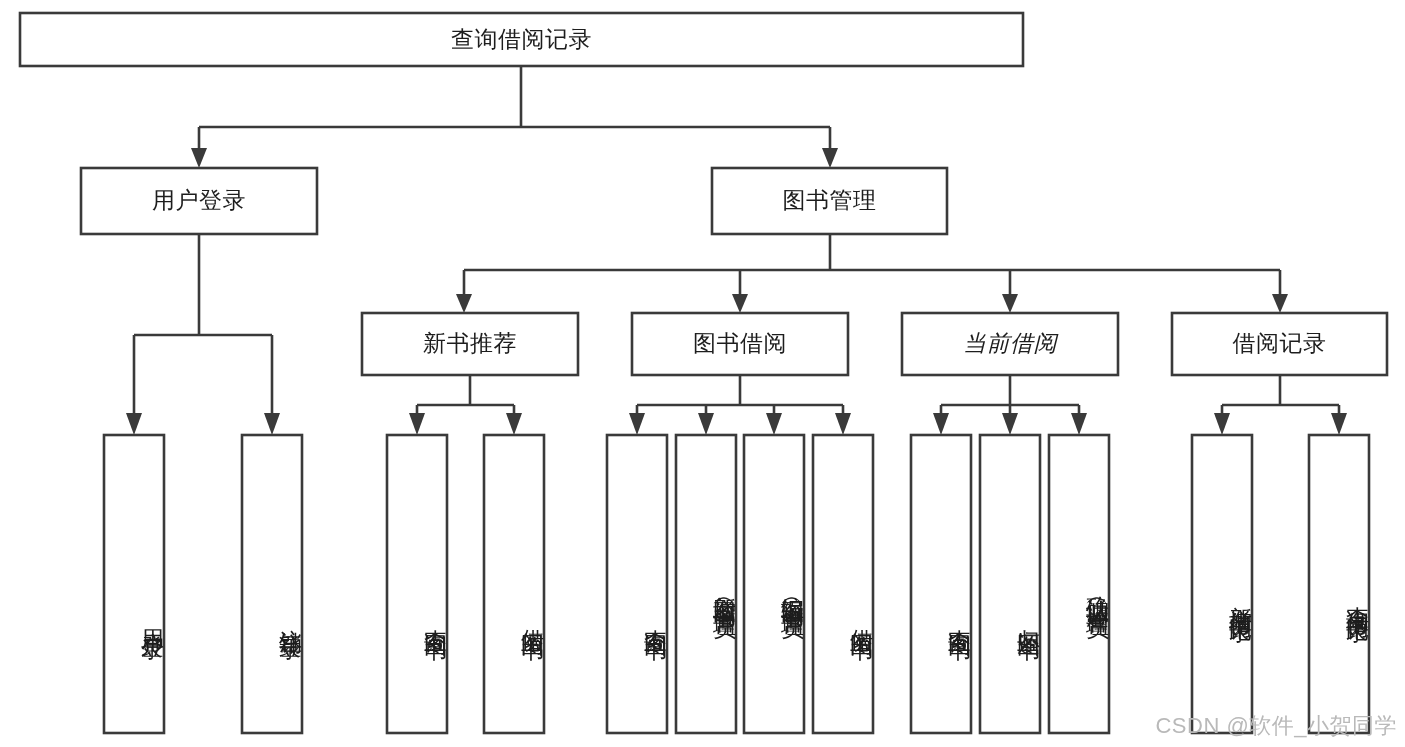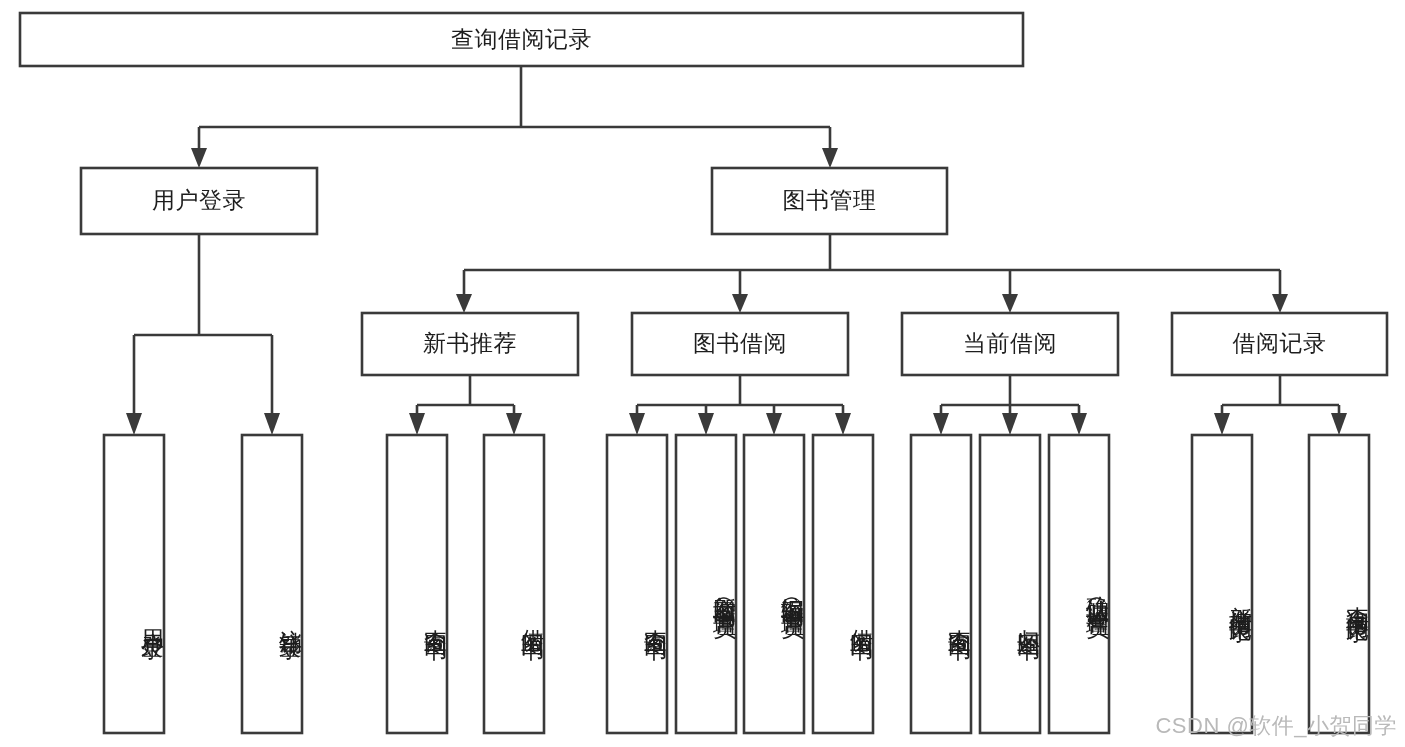--- a/index.html
+++ b/index.html
@@ -192,21 +192,21 @@
     <rect class="node-box" x="1309" y="435" width="60" height="298"></rect>
   </svg>
 
   <div class="node-label horiz" style="left:20px; top:13px; width:1003px; height:53px;">查询借阅记录</div>
 
   <div class="node-label horiz" style="left:81px; top:168px; width:236px; height:66px;">用户登录</div>
   <div class="node-label horiz" style="left:712px; top:168px; width:235px; height:66px;">图书管理</div>
 
   <div class="node-label horiz" style="left:362px; top:313px; width:216px; height:62px;">新书推荐</div>
   <div class="node-label horiz" style="left:632px; top:313px; width:216px; height:62px;text-align:center;">图书借阅</div>
-  <div class="node-label horiz" style="left:902px; top:313px; width:216px; height:62px;">当前借阅</div>
+  <div class="node-label horiz" style="left:902px; top:313px; width:216px; height:62px;font-style:italic;">当前借阅</div>
   <div class="node-label horiz" style="left:1172px; top:313px; width:215px; height:62px;text-align:center;">借阅记录</div>
 
   <div class="node-label vert" style="left:104px; top:495px; width:60px; height:238px;">用户登录</div>
   <div class="node-label vert" style="left:242px; top:495px; width:60px; height:238px;">注销登录</div>
 
   <div class="node-label vert" style="left:387px; top:495px; width:60px; height:238px;">查询图书</div>
   <div class="node-label vert" style="left:484px; top:495px; width:60px; height:238px;">借阅图书</div>
 
   <div class="node-label vert" style="left:607px; top:495px; width:60px; height:238px;">查询图书</div>
   <div class="node-label vert" style="left:676px; top:443px; width:60px; height:290px;">新增图书（管理员）</div>

